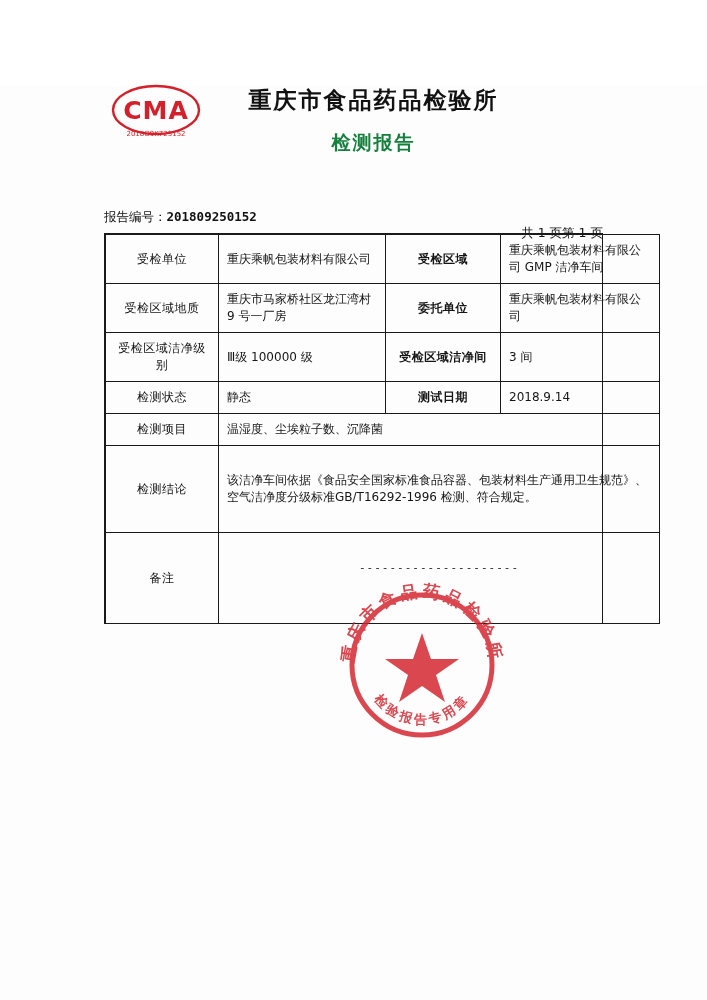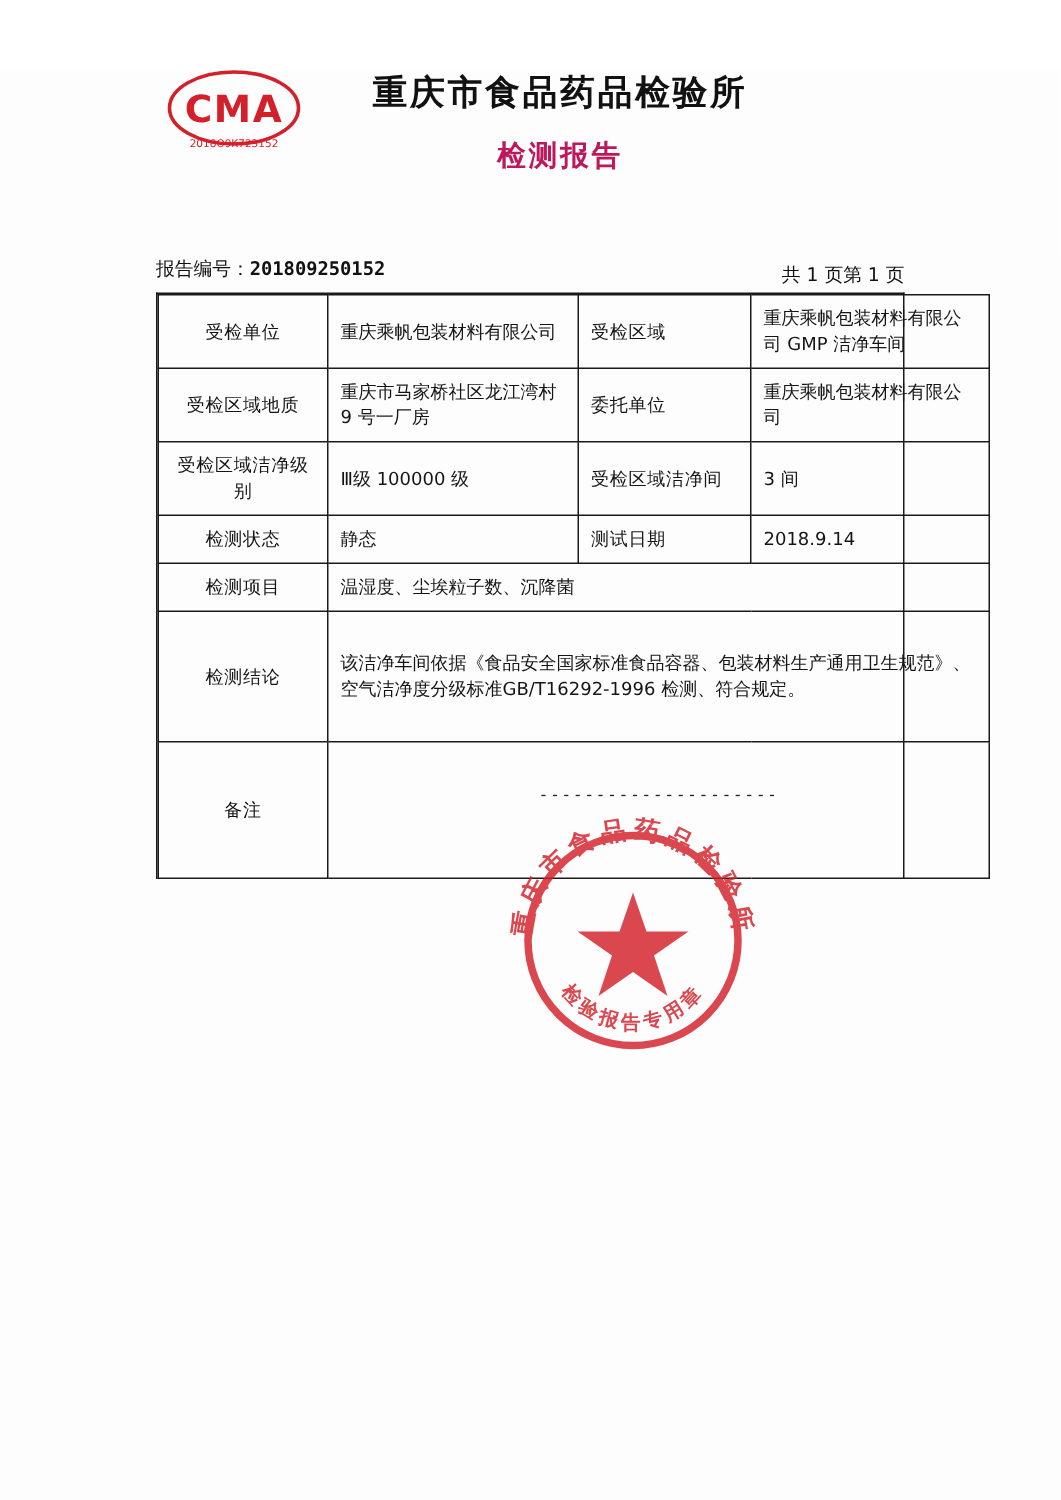--- a/index.html
+++ b/index.html
@@ -19,21 +19,21 @@
     position: relative;
     width: 707px;
     height: 1000px;
     background: #fdfdfd;
   }
 
   
   .header {
     position: relative;
     height: 110px;
-    margin-top: 47px;
+    margin-top: 85px;
   }
   .cma-logo {
     position: absolute;
     left: 110px;
     top: -2px;
     width: 92px;
     height: 62px;
   }
   .cma-logo svg { display: block; }
 
@@ -51,21 +51,21 @@
     font-weight: bold;
     letter-spacing: 2px;
     color: #111;
     line-height: 30px;
   }
   .doc-subtitle {
     font-family: "DejaVu Sans", sans-serif;
     font-size: 19px;
     font-weight: bold;
     letter-spacing: 2px;
-    color: #be185d;
+    color: #15803d;
     margin-top: 14px;
     line-height: 26px;
   }
 
   
   .meta-row {
     position: relative;
     margin: 14px 104px 4px 104px;
     height: 20px;
     font-size: 12.5px;
@@ -74,21 +74,21 @@
   .meta-left {
     position: absolute;
     left: 0;
     top: 0;
     white-space: nowrap;
     text-align: right;
   }
   .meta-right {
     position: absolute;
     right: 0;
-    top: 4px;
+    top: 16px;
     white-space: nowrap;
   }
 
   
   .tbl-wrap {
     margin: 0 104px;
     border: 1px solid #1a1a1a;
     border-bottom: none;
     position: relative;
   }
@@ -109,22 +109,23 @@
   td.lbl {
     width: 96px;
     text-align: center;
     letter-spacing: 0.5px;
   }
   td.val {
     width: 150px;
   }
   td.lbl2 {
     width: 98px;
-    text-align: left;
+    text-align: center;
     letter-spacing: 0.5px;
+    font-weight: bold;
   }
   td.val2 {
     width: 142px;
   }
   .cell-indent { display: block; }
 
   .r-basis td.basis-text {
     line-height: 19px;
     padding: 6px 8px;
   }

